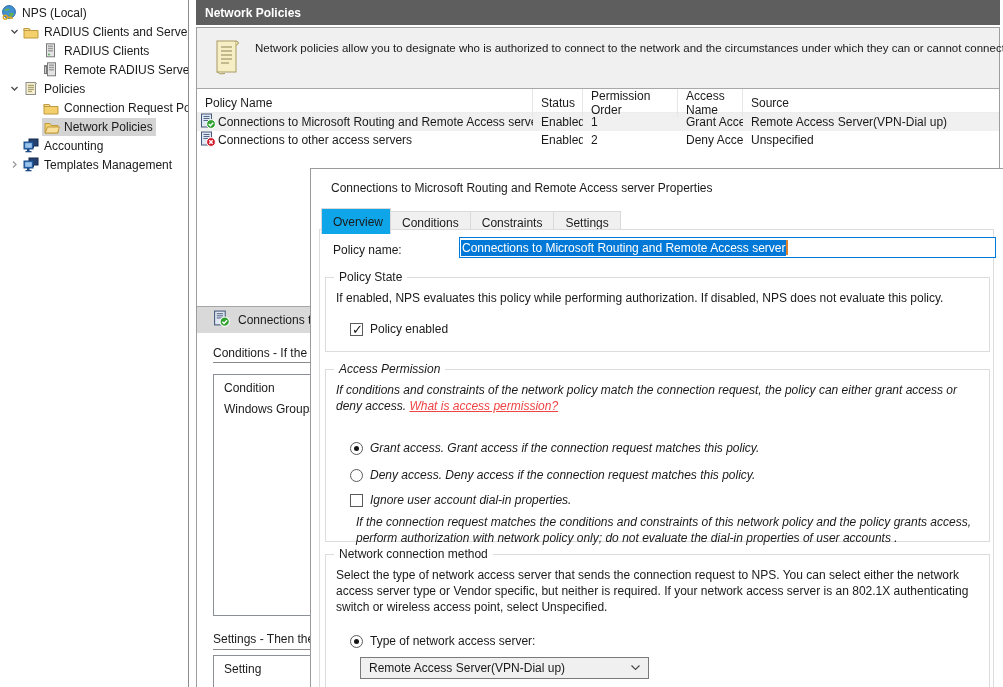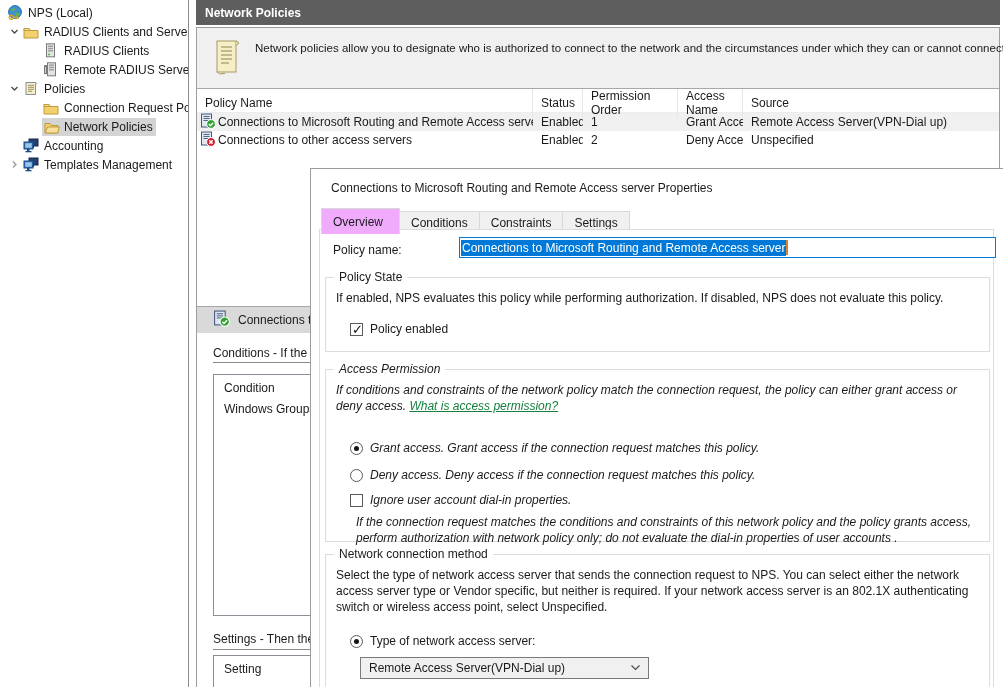--- a/index.html
+++ b/index.html
@@ -7,21 +7,21 @@
     font-family:"Liberation Sans", sans-serif; font-size:12px; color:#1a1a1a; }
 
   
   #tree-panel { position:absolute; left:0; top:0; width:189px; height:687px;
     background:#fff; border-right:1px solid #8c8c8c; padding-top:3px; overflow:hidden; }
   .tree-row { height:19px; display:flex; align-items:center; white-space:nowrap; cursor:default; }
   .tree-row .exp { width:16px; height:16px; display:flex; align-items:center; justify-content:center; flex:none; }
   .tree-row .ticon { width:17px; height:16px; display:flex; align-items:center; justify-content:center; flex:none; margin-right:4px; }
   .tree-row .hl { display:flex; align-items:center; padding:1px 3px 1px 1px; }
   .tree-row.selected .hl { background:#d4d4d4; }
-  .lvl0 { padding-left:6px; }
+  .lvl0 { }
   .lvl1 { padding-left:6px; }
   .lvl1 .noexp { width:16px; flex:none; }
   .lvl2 { padding-left:42px; }
 
   
   #main-panel { position:absolute; left:196px; top:0; right:3px; bottom:0; }
   #main-header { height:25px; background:#5e5e5e; color:#fff; font-weight:bold;
     display:flex; align-items:center; padding-left:9px; }
   #main-content { position:absolute; top:27px; left:0; right:0; bottom:0;
     border:1px solid #9d9d9d; border-bottom:none; background:#fff; }
@@ -50,21 +50,21 @@
   .listbox .lb-head { padding:6px 0 4px 10px; }
   .listbox .lb-row { padding:3px 0 3px 10px; }
 
   
   #dialog { position:absolute; left:310px; top:168px; right:-2px; bottom:-8px;
     background:#fff; border:1px solid #9b9b9b; z-index:10; }
   #dialog-title { position:absolute; left:20px; top:12px; white-space:nowrap; }
   #tabs { position:absolute; left:10px; top:39px; display:flex; align-items:flex-end; }
   .tab { padding:4px 11px; border:1px solid #d9d9d9; border-bottom:none; background:#f0f0f0;
     margin-right:-1px; position:relative; }
-  .tab.active { background:#f0abfc; padding:6px 16px 5px 11px; z-index:3;text-align:center; }
+  .tab.active { background:#0ea5e9; padding:6px 7px 5px 11px; z-index:3;text-align:center; }
   #tab-content { position:absolute; left:8px; right:10px; top:60px; bottom:-2px;
     border:1px solid #dcdcdc; background:#fff; }
 
   #policy-name-label { position:absolute; left:22px; top:74px; }
   #policy-name-input { position:absolute; left:148px; right:8px; top:68px; height:21px;
     border:1px solid #0078d7; background:#fff; display:flex; align-items:center; padding-left:1px; }
   #policy-name-input .seltext { background:#0078d7; color:#fff; padding:1px 1px; white-space:nowrap; }
   #policy-name-input .caret { width:2px; height:15px; background:#d9822b; flex:none; }
 
   .groupbox { position:absolute; left:14px; right:14px; border:1px solid #dcdcdc; background:#fff; }
@@ -73,21 +73,21 @@
   #gb-policy-state { top:108px; height:75px; }
   #gb-access     { top:200px; height:173px;font-style:italic; }
   #gb-ncm        { top:385px; height:330px; }
 
   .opt-row { display:flex; align-items:center; gap:7px;padding-left:14px; }
   .radio { width:13px; height:13px; border:1px solid #5a5a5a; border-radius:50%; background:#fff; position:relative; flex:none; }
   .radio.sel::after { content:""; position:absolute; left:3px; top:3px; width:5px; height:5px; border-radius:50%; background:#141414; }
   .checkbox { width:13px; height:13px; border:1px solid #5a5a5a; background:#fff; position:relative; flex:none; }
   .checkbox.checked::before { content:"\2713"; position:absolute; left:1px; top:-2px; font-size:13px; color:#111; }
 
-  a.qlink { color:#15803d; text-decoration:underline; cursor:pointer; }
+  a.qlink { color:#ef4444; text-decoration:underline; cursor:pointer; }
   .wrapped { line-height:16px; }
 
   #ncm-select { margin:9px 0 7px 24px; width:289px; height:22px; background:#f0f0f0;
     border:1px solid #7a7a7a; display:flex; align-items:center; justify-content:space-between;
     padding:0 7px 0 8px; }
 </style>
 </head>
 <body>
 
 <div id="tree-panel">

